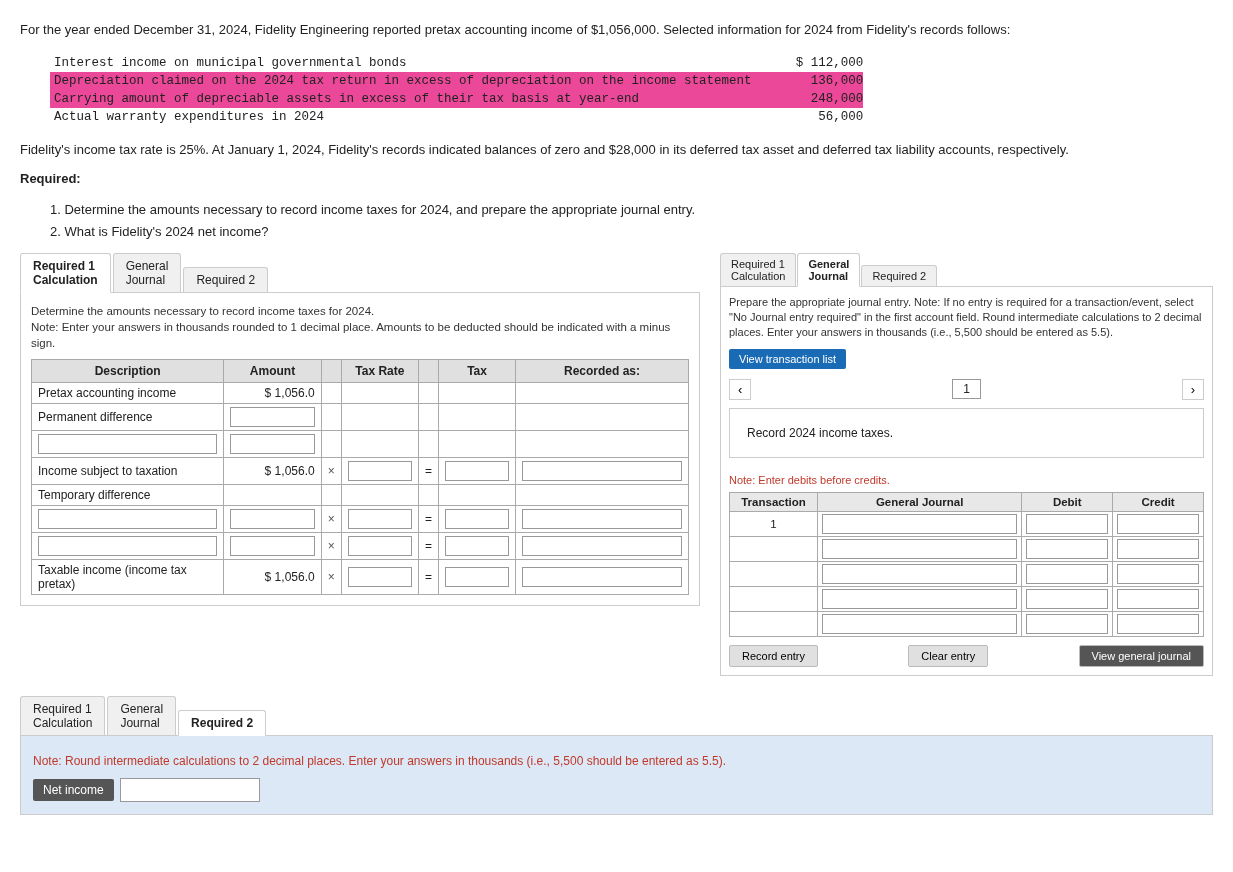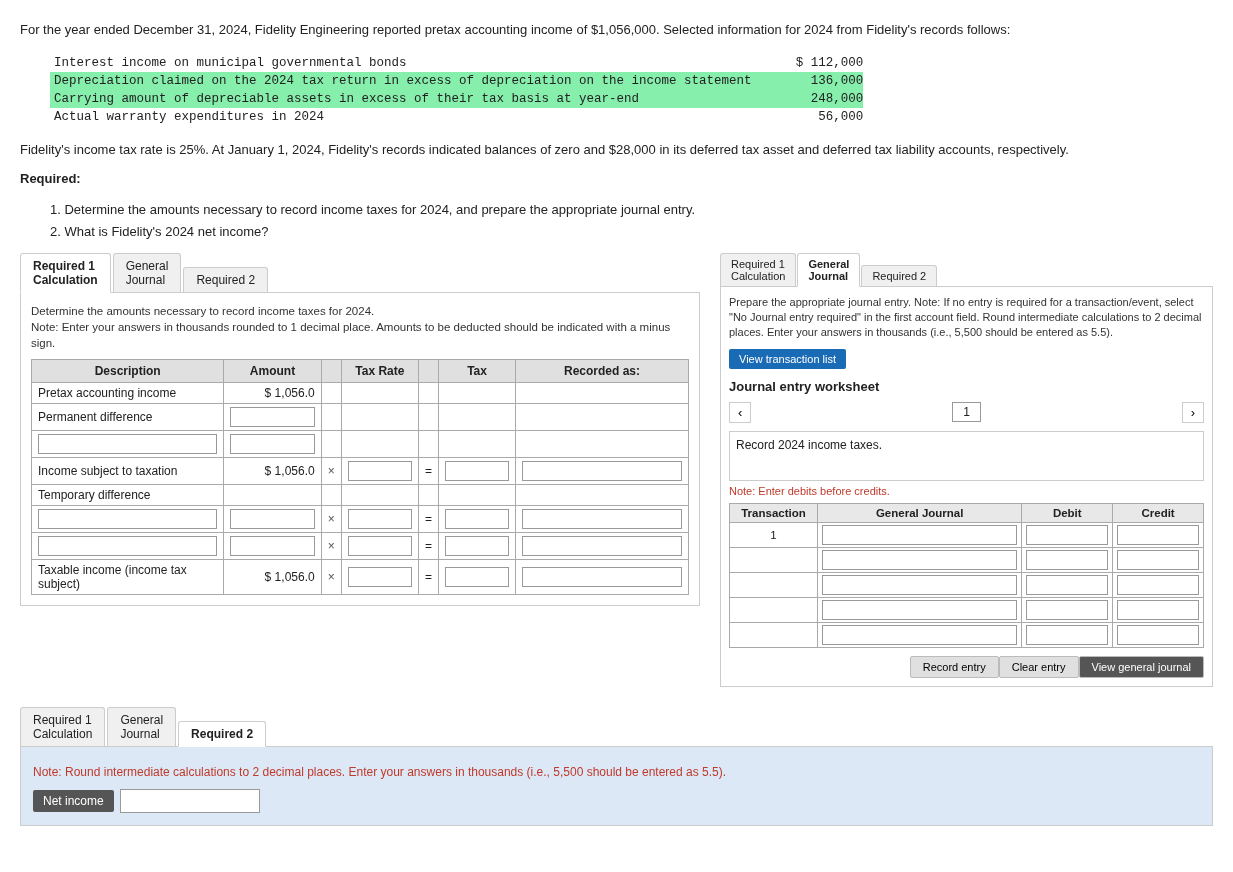--- a/index.html
+++ b/index.html
@@ -17,21 +17,21 @@
       line-height: 1.5;
     }
     .data-table {
       margin: 7px 0 14px 30px;
       border-collapse: collapse;
       font-family: 'Courier New', monospace;
       font-size: 12.5px;
     }
     .data-table td { padding: 2px 40px 2px 4px; }
     .data-table td:last-child { text-align: right; padding-right: 0; }
-    .highlighted { background: #86efac; }
+    .highlighted { background: #ec4899; }
     .problem-text2 { margin-bottom: 10px; line-height: 1.5; }
     .required-label { font-weight: bold; }
     .numbered-list { margin: 6px 0 6px 30px; line-height: 1.7; }
 
     
     .tabs-row {
       display: flex;
       align-items: flex-end;
       border-bottom: 1px solid #ccc;
       margin-bottom: 0;
@@ -174,23 +174,23 @@
       font-size: 13px;
     }
     .nav-num {
       border: 1px solid #999;
       padding: 2px 10px;
       font-size: 12px;
       background: #fff;
     }
     .record-desc {
       font-size: 12px;
-      padding: 6px;
-      border: 1px solid #ccc;
-      margin-bottom: 4px;
+      padding: 17px;
+      border: 1px solid #ccc;
+      margin-bottom: 16px;
       min-height: 50px;
     }
     .debit-note {
       font-size: 11px;
       color: #c0392b;
       margin-bottom: 6px;
     }
     .journal-table {
       width: 100%;
       border-collapse: collapse;
@@ -207,21 +207,22 @@
       border: 1px solid #aaa;
       padding: 2px 4px;
       height: 20px;
     }
     .journal-table td.trans-col { width: 40px; text-align: center; }
     .journal-table td.gj-col { width: 180px; }
     .journal-table td.debit-col { width: 80px; text-align: right; }
     .journal-table td.credit-col { width: 80px; text-align: right; }
     .bottom-btns {
       display: flex;
-      justify-content: flex-end;
+      gap: 8px;
+      justify-content: space-between;
     }
     .action-btn {
       background: #e0e0e0;
       border: 1px solid #bbb;
       padding: 4px 12px;
       font-size: 11px;
       cursor: pointer;
       border-radius: 2px;
     }
     .action-btn.dark {
@@ -391,21 +392,21 @@
             <td class="desc"><input class="input-cell" type="text" style=""></td>
             <td class="amount"><input class="input-cell" type="text" style=""></td>
             <td class="mult">×</td>
             <td class="taxrate"><input class="input-cell" type="text" style=""></td>
             <td class="eq">=</td>
             <td class="tax"><input class="input-cell" type="text" style=""></td>
             <td class="recorded"><input class="input-cell" type="text" style=""></td>
           </tr>
 
           <tr>
-            <td class="desc">Taxable income (income tax subject)</td>
+            <td class="desc">Taxable income (income tax pretax)</td>
             <td class="amount">$ 1,056.0</td>
             <td class="mult">×</td>
             <td class="taxrate"><input class="input-cell" type="text" style=""></td>
             <td class="eq">=</td>
             <td class="tax"><input class="input-cell" type="text" style=""></td>
             <td class="recorded"><input class="input-cell" type="text" style=""></td>
           </tr>
         </tbody>
       </table>
     </div>
@@ -416,21 +417,20 @@
       <div class="right-tab">Required 1<br>Calculation</div>
       <div class="right-tab active">General<br>Journal</div>
       <div class="right-tab">Required 2</div>
     </div>
     <div class="right-content">
       <div class="instruction-text">Prepare the appropriate journal entry.
 Note: If no entry is required for a transaction/event, select "No Journal entry required" in the first account field. Round intermediate calculations to 2 decimal places. Enter your answers in thousands (i.e., 5,500 should be entered as 5.5).</div>
       <div>
         <button class="view-btn">View transaction list</button>
       </div>
-      <div class="journal-title">Journal entry worksheet</div>
       <div class="nav-row">
         <button class="nav-btn">‹</button>
         <span class="nav-num">1</span>
         <button class="nav-btn">›</button>
       </div>
       <div class="record-desc">Record 2024 income taxes.</div>
       <div class="debit-note">Note: Enter debits before credits.</div>
       <table class="journal-table">
         <thead>
           <tr>

